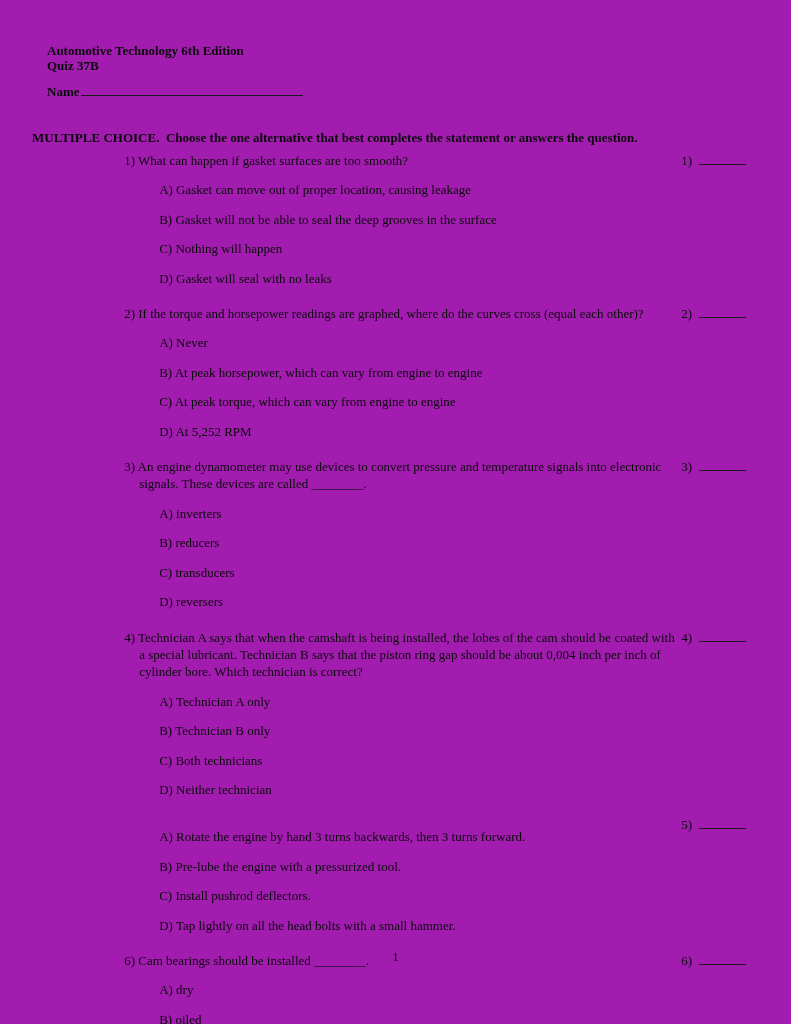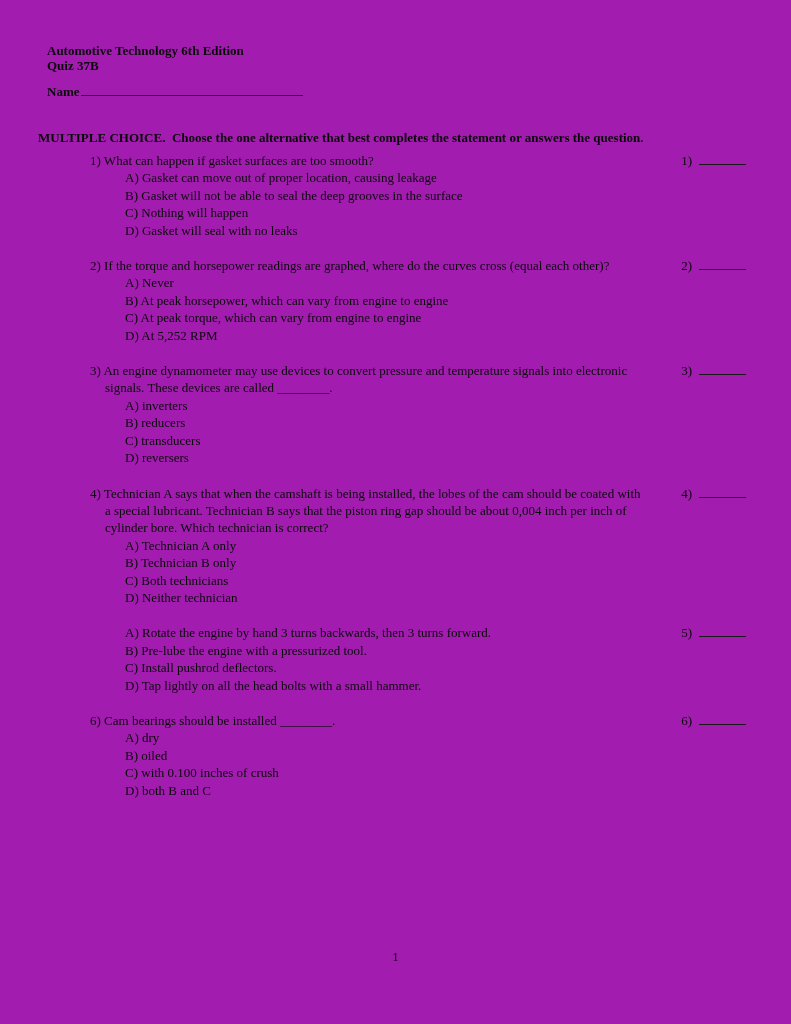--- a/index.html
+++ b/index.html
@@ -22,34 +22,34 @@
   .name-row {
     position: absolute; left: 47px; top: 84px;
     font-size: 13px; font-weight: bold;
   }
   .name-line {
     display: inline-block; width: 222px; height: 12px;
     border-bottom: 1.4px solid #1a1a1a; margin-left: 1px;
     vertical-align: baseline;
   }
   .instruction {
-    position: absolute; left: 38px; top: 130px; width: 706px;
+    position: absolute; left: 32px; top: 130px; width: 706px;
     font-size: 13px; font-weight: bold; white-space: pre-wrap;
   }
   .questions {
     position: absolute; left: 90px; top: 152px; width: 656px;
   }
   .q-row {
-    display: flex; justify-content: space-between; align-items: flex-start;
+    display: flex; justify-content: flex-end; align-items: flex-start;
     margin-bottom: 18px;
     font-size: 13px; line-height: 17.4px;
   }
   .q-content { width: 557px; }
   .q-text { padding-left: 15px; text-indent: -15px; }
-  .q-opt  { padding-left: 35px; }
+  .q-opt  { padding-left: 35px; margin-top: 12px; }
   .q-answer { white-space: nowrap; }
   .a-blank {
     display: inline-block; width: 47px; height: 13px;
     border-bottom: 1.5px solid #1a1a1a; margin-left: 7px;
     vertical-align: baseline;
   }
   .footer {
     position: absolute; left: 0; top: 949px; width: 791px;
     text-align: center; font-size: 13px;
   }

